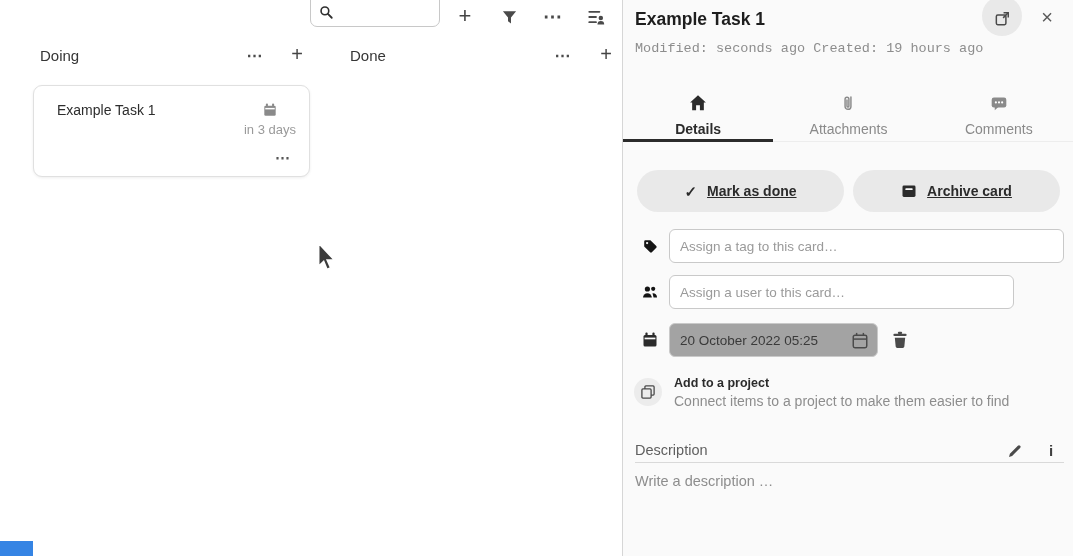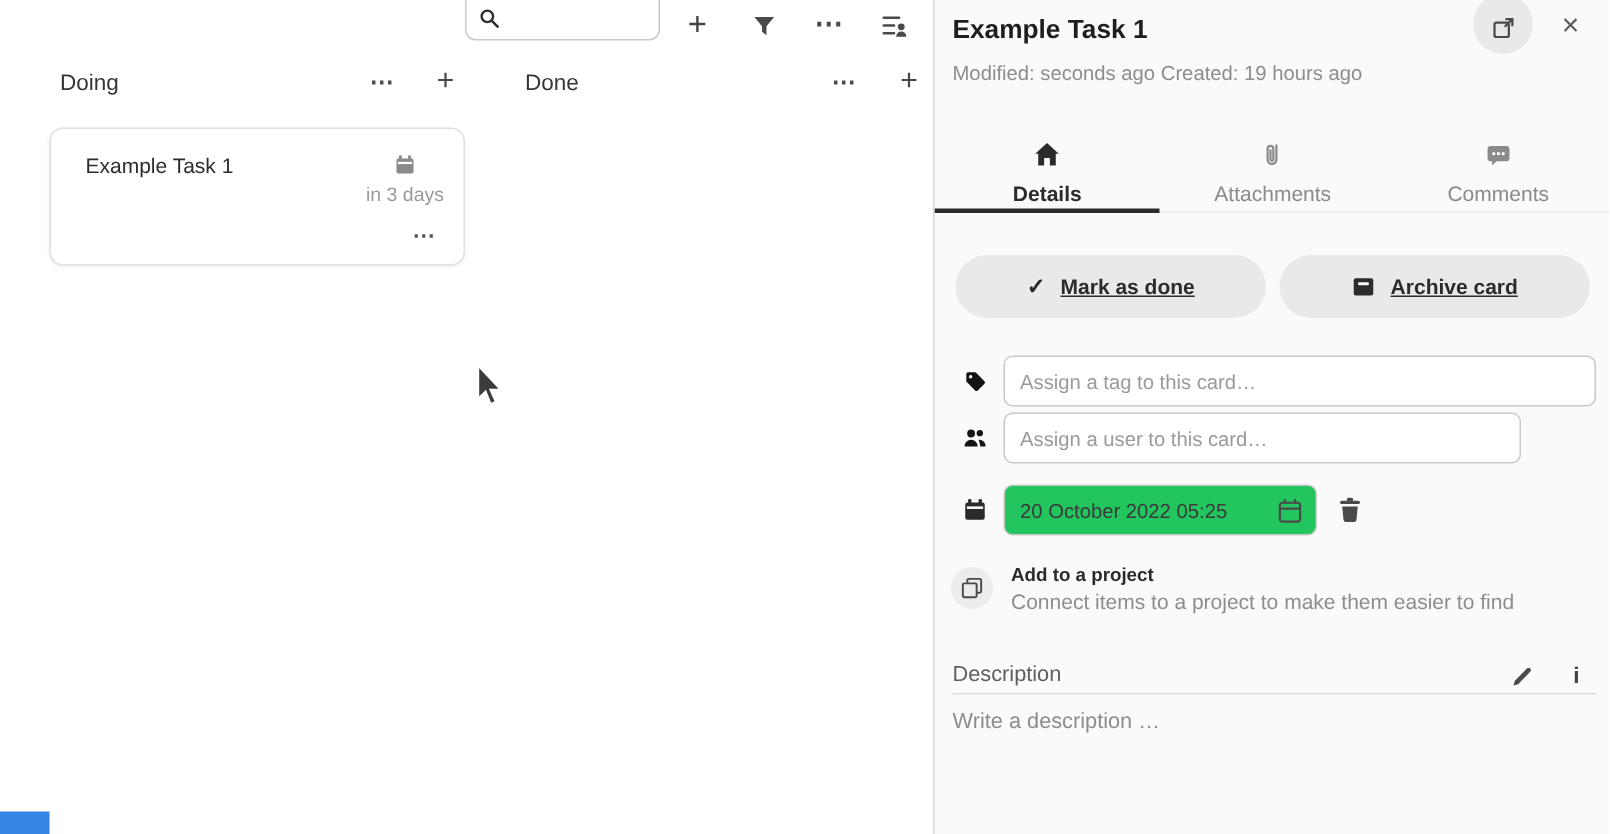--- a/index.html
+++ b/index.html
@@ -25,21 +25,21 @@
     border:1px solid #e0e0e0;border-radius:9px;box-shadow:0 1px 3px rgba(0,0,0,.07);}
   .card-title{position:absolute;left:23px;top:16px;font-size:14px;color:#2d2d2d;}
   .card-due{position:absolute;right:13px;top:17px;display:flex;align-items:center;gap:5px;
     color:#9a9a9a;font-size:13px;flex-direction:column;}
   .card-more{position:absolute;right:14px;bottom:8px;}
 
   
   .panel{position:absolute;left:622px;top:0;width:451px;height:556px;background:#fafafa;
     border-left:1px solid #d6d6d6;overflow:hidden;}
   .panel-title{position:absolute;left:12px;top:9px;font-size:17.5px;font-weight:700;color:#1e1e1e;}
-  .panel-meta{position:absolute;left:12px;top:41px;font-size:13.5px;color:#8d8d8d;}
+  .panel-meta{position:absolute;left:12px;top:41px;font-size:13.5px;color:#8d8d8d;font-family:Liberation Mono, monospace;}
   .popout-btn{position:absolute;left:359px;top:-4px;width:40px;height:40px;border-radius:50%;
     background:#e9e9e9;display:flex;align-items:center;justify-content:center;}
   .close-btn{position:absolute;left:410px;top:3px;width:28px;height:28px;display:flex;
     align-items:center;justify-content:center;font-size:20px;color:#5a5a5a;}
 
   .tabs{position:absolute;left:0;top:84px;width:451px;height:58px;display:flex;border-bottom:1px solid #ededed;}
   .tab{flex:1;position:relative;display:flex;flex-direction:column;align-items:center;justify-content:center;padding-top:5px;}
   .tab .tab-label{margin-top:9px;font-size:14px;color:#8a8a8a;}
   .tab.active .tab-label{color:#2b2b2b;font-weight:700;}
   .tab.active::after{content:"";position:absolute;left:0;bottom:-1px;width:100%;height:3px;background:#2b2b2b;}
@@ -49,21 +49,21 @@
   .pill .pill-label{font-size:14px;font-weight:700;color:#2b2b2b;text-decoration:underline;}
   .pill .chk{font-size:15px;font-weight:700;color:#2b2b2b;line-height:1;}
 
   .field-row{position:absolute;left:0;width:451px;height:34px;}
   .field-row .row-icon{position:absolute;left:19px;top:9px;}
   .text-input{position:absolute;left:46px;top:0;height:34px;border:1px solid #c9c9c9;border-radius:6px;
     background:#fff;font-size:13.5px;color:#3a3a3a;padding:0 10px;outline:none;}
   .text-input::placeholder{color:#9a9a9a;opacity:1;}
 
   .date-box{position:absolute;left:46px;top:0;width:209px;height:34px;border:1px solid #c9c9c9;
-    border-radius:6px;background:#22c55e;}
+    border-radius:6px;background:#a3a3a3;}
   .date-text{position:absolute;left:10px;top:9px;font-size:13.5px;color:#3a3a3a;white-space:nowrap;}
   .date-cal-btn{position:absolute;right:8px;top:8px;}
   .trash-btn{position:absolute;left:268px;top:8px;}
 
   .project-row{position:absolute;left:0;top:376px;width:451px;height:32px;}
   .project-circle{position:absolute;left:11px;top:2px;width:28px;height:28px;border-radius:50%;
     background:#ececec;display:flex;align-items:center;justify-content:center;}
   .project-title{position:absolute;left:51px;top:0;font-size:12.5px;font-weight:600;color:#2b2b2b;}
   .project-sub{position:absolute;left:51px;top:17px;font-size:14px;color:#8d8d8d;white-space:nowrap;}
 
@@ -193,21 +193,21 @@
       <span class="pill-label">Mark as done</span>
     </div>
     <div class="pill" style="left:230px;width:207px;">
       <svg width="16" height="16" viewBox="0 0 16 16">
         <rect x="1.5" y="2.5" width="13" height="11.5" rx="1.4" fill="#2b2b2b"></rect>
         <rect x="4.3" y="5.2" width="7.4" height="1.9" rx="0.9" fill="#fafafa"></rect>
       </svg>
       <span class="pill-label">Archive card</span>
     </div>
 
-    <div class="field-row" style="top:229px;margin-top:8px;">
+    <div class="field-row" style="top:229px;">
       <svg class="row-icon" width="16" height="16" viewBox="0 0 16 16">
         <path d="M2.2 8.4 V3.4 a1.2 1.2 0 0 1 1.2 -1.2 h5 L14.3 8.1 a1.25 1.25 0 0 1 0 1.75 l-4.45 4.45 a1.25 1.25 0 0 1 -1.75 0 Z" fill="#141414"></path>
         <circle cx="5.1" cy="5.1" r="1.15" fill="#fafafa"></circle>
       </svg>
       <input class="text-input" style="width: 395px;" placeholder="Assign a tag to this card…">
     </div>
 
     <div class="field-row" style="top:275px;">
       <svg class="row-icon" width="16" height="16" viewBox="0 0 16 16">
         <circle cx="5.4" cy="5" r="2.6" fill="#141414"></circle>

